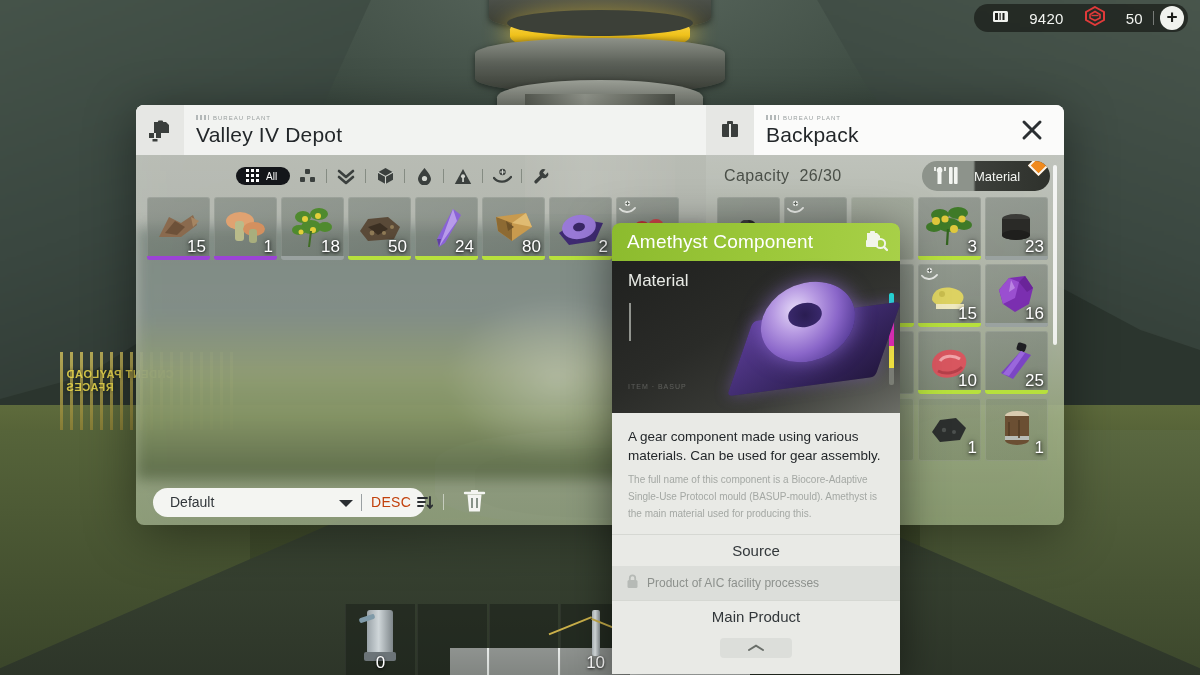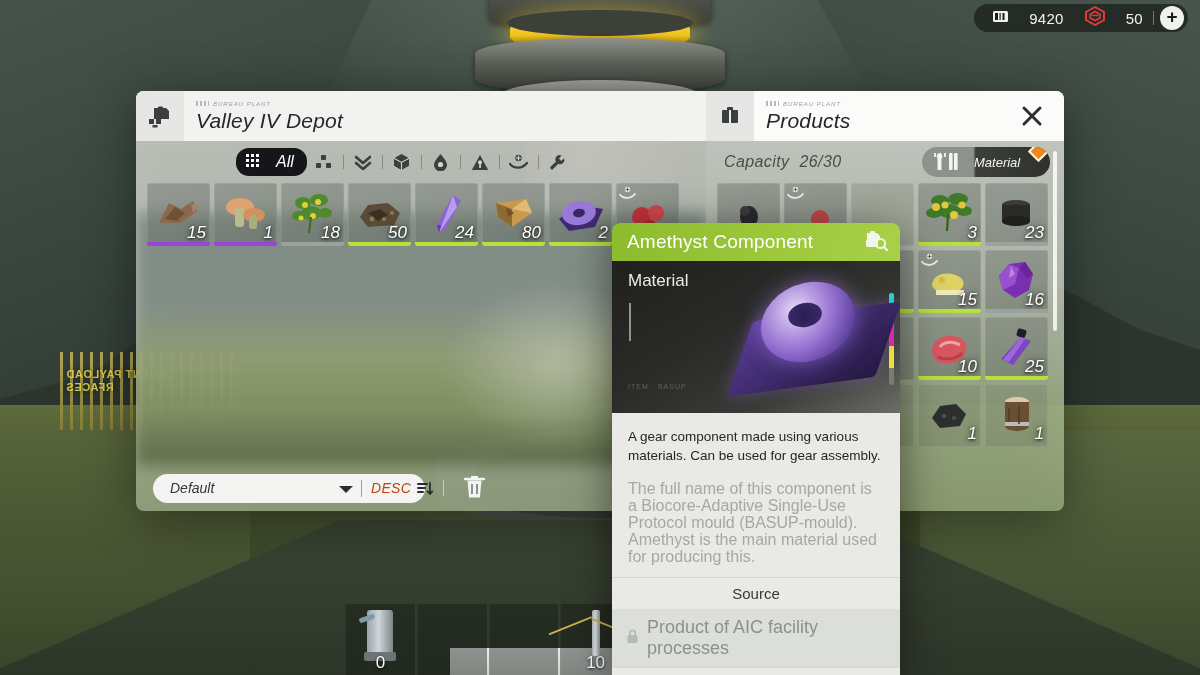--- a/index.html
+++ b/index.html
@@ -139,23 +139,22 @@
   .tb-val { color:#f2f4f0; font-size:15px; letter-spacing:.3px; }
   .tb-sep { width:1px; height:14px; background:rgba(255,255,255,.38); }
   .plus-btn {
     width:24px; height:24px; border-radius:50%;
     background:#f0f2ee; color:#1b1d19; font-size:19px; line-height:22px;
     text-align:center; margin-left:6px; font-weight:bold;
   }
 
   
   .window {
-    position:absolute; left:136px; top:91px; width:928px; height:420px;
+    position:absolute; left:136px; top:105px; width:928px; height:420px;
     filter:drop-shadow(0 10px 26px rgba(0,0,0,.45));
-    font-style:italic;
   }
   .win-head { display:flex; height:50px; background:#f2f3f1;
     border-radius:8px 8px 0 0; overflow:hidden; }
   .head-pane { display:flex; align-items:center; height:50px; }
   .head-left { width:570px; background:#f2f3f1; }
   .head-right { flex:1; background:#fbfbfa; position:relative; }
   .head-icon {
     width:48px; height:50px; display:flex; align-items:center; justify-content:center;
     background:#e6e7e4;
   }
@@ -185,22 +184,22 @@
     flex:1; position:relative;
     background:linear-gradient(180deg, rgba(208,211,204,.9) 0%, rgba(196,202,186,.86) 40%,
       rgba(168,184,142,.84) 72%, rgba(150,168,124,.84) 100%);
     border-radius:0 0 8px 0; overflow:hidden;
   }
 
   
   .filter-bar { position:relative; height:42px; display:flex; align-items:center;
     padding-left:100px; gap:0; z-index:3; }
   .chip-all {
-    display:flex; align-items:center; gap:16px; height:28px; padding:0 13px 0 9px;
-    background:#14161a; border-radius:13px; color:#fff; font-size:16px;
+    display:flex; align-items:center; gap:6px; height:18px; padding:0 13px 0 9px;
+    background:#14161a; border-radius:13px; color:#fff; font-size:10px;
   }
   .f-icon { width:34px; height:26px; display:flex; align-items:center; justify-content:center; }
   .f-div { width:1px; height:14px; background:rgba(60,70,60,.4); margin:0 2px; }
 
   .cap-row { position:relative; height:42px; display:flex; align-items:center;
     padding-left:18px; z-index:3; }
   .cap-txt { color:#4a4f48; font-size:16px; letter-spacing:.4px; }
   .craft-btn {
     position:absolute; right:14px; top:6px; width:128px; height:30px;
     border-radius:15px; background:linear-gradient(90deg,#8d938b 0%,#8d938b 40%,#3c3f3a 42%,#2e312c 100%);
@@ -307,25 +306,25 @@
     transform:rotate(-12deg) skewX(-6deg);
     box-shadow:0 0 20px rgba(170,130,245,.55);
   }
   .gem-hole {
     position:absolute; left:44px; top:22px; width:34px; height:24px; border-radius:50%;
     background:radial-gradient(circle,#2a1d52 0%,#3d2b72 100%);
     transform:rotate(-12deg);
   }
   .tt-desc { background:#e9eae6; padding:14px 16px 12px; }
   .d-main { font-size:13.5px; color:#23272a; line-height:19px; }
-  .d-sub { font-size:16px; color:#a4a8a4; line-height:17px; margin-top:15px; }
+  .d-sub { font-size:10px; color:#a4a8a4; line-height:17px; margin-top:6px; }
   .tt-sec-head { background:#e9eae6; text-align:center; padding:7px 0;
     font-size:15px; color:#32373a; border-top:1px solid #d6d8d3; }
   .tt-sec-row { background:#dcdeda; display:flex; align-items:center; gap:8px;
-    padding:8px 14px; font-size:18px; color:#8d918d; }
+    padding:8px 14px; font-size:12px; color:#8d918d; }
   .tt-prod { background:#e9eae6; height:42px; position:relative; }
   .tt-prod-tab { position:absolute; left:50%; transform:translateX(-50%); top:6px;
     width:72px; height:20px; background:#dcdeda; border-radius:4px;
     display:flex; align-items:center; justify-content:center; }
 </style>
 </head>
 <body>
 
 <div class="scene">
   <div class="sky"></div>
@@ -452,21 +451,21 @@
           <rect x="5" y="6" width="16" height="13" rx="1" fill="#3a3e3c"></rect>
           <rect x="10" y="3" width="6" height="3.5" rx="1" fill="#3a3e3c"></rect>
           <rect x="12" y="6" width="2" height="13" fill="#eceeea"></rect>
         </svg>
       </div>
       <div class="head-txt">
         <div class="head-sub">
           <b></b>
             <span>BUREAU PLANT</span>
         </div>
-        <div class="head-title">Products</div>
+        <div class="head-title">Backpack</div>
       </div>
       <div class="close-x">
         <svg width="24" height="24" viewBox="0 0 24 24">
             <path d="M4 4 L20 20 M20 4 L4 20" stroke="#2b2f32" stroke-width="3" stroke-linecap="round"></path>
           </svg>
       </div>
     </div>
   </div>
 
   <div class="win-body">

